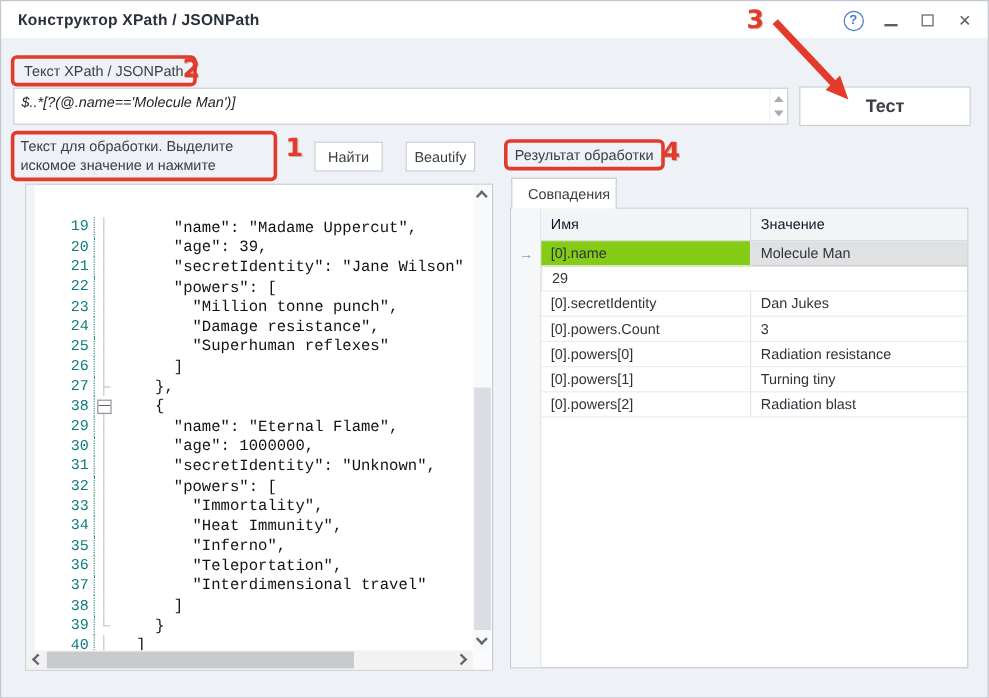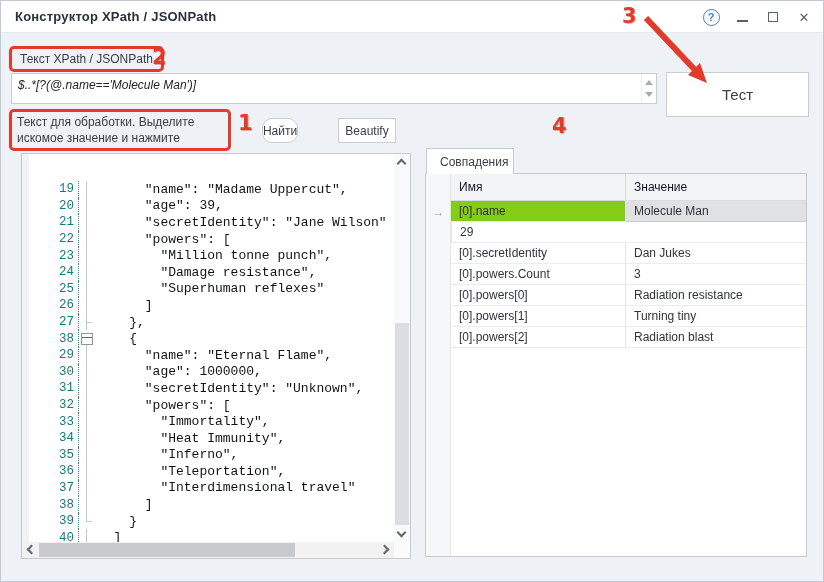--- a/index.html
+++ b/index.html
@@ -40,22 +40,22 @@
                  font-size:12px; color:#22262b; background:transparent;font-style:italic; }
   .spinner { position:absolute; right:0; top:0; bottom:0; width:15px; border-left:1px solid #eef0f2;
              display:flex; flex-direction:column; align-items:center; justify-content:center; gap:7px; }
   .tri-up { width:0; height:0; border-left:4px solid transparent; border-right:4px solid transparent;
             border-bottom:5px solid #a7acb2; }
   .tri-down { width:0; height:0; border-left:4px solid transparent; border-right:4px solid transparent;
               border-top:5px solid #a7acb2; }
 
   .btn { position:absolute; background:#fff; border:1px solid #c9ced4; color:#3a4046;
          display:flex; align-items:center; justify-content:center; cursor:default; }
-  #btn-test { left:665px; top:71px; width:143px; height:45px; font-size:15px; }
-  #btn-find { left:261px; top:117px; width:36px; height:25px; font-size:12px;border-radius:10px; }
+  #btn-test { left:665px; top:71px; width:143px; height:33px; font-size:15px;font-weight:bold; }
+  #btn-find { left:261px; top:117px; width:57px; height:25px; font-size:12px; }
   #btn-beautify { left:337px; top:117px; width:58px; height:25px; font-size:12px; }
 
   
   .editor { position:absolute; left:20px; top:152px; width:390px; height:406px;
             background:#fff; border:1px solid #c6cbd2; }
   .ed-strip { position:absolute; left:0; top:0; bottom:16px; width:7px; background:#f1f3f6; }
   .ed-lines { position:absolute; left:7px; top:3px; right:16px; bottom:16px; overflow:hidden;
               font-family:"Liberation Mono","DejaVu Sans Mono",monospace; font-size:13px;margin-top:24px; }
   .ed-line { height:16.6px; display:flex; align-items:center; }
   .lnum { width:50px; text-align:right; padding-right:4px; color:#0e7c7c;
@@ -151,20 +151,21 @@
     <path d="M5 5 L55 58" stroke="#e23b2c" stroke-width="6" fill="none"></path>
     <polygon points="66,70 47,62 59,50" fill="#e23b2c"></polygon>
   </svg>
 
   <div class="red-box" id="box1">Текст для обработки. Выделите искомое значение и нажмите</div>
   <div class="red-digit" id="digit1">1</div>
 
   <div class="btn" id="btn-find">Найти</div>
   <div class="btn" id="btn-beautify">Beautify</div>
 
+  <div class="red-box" id="box4">Результат обработки</div>
   <div class="red-digit" id="digit4">4</div>
 
   <div class="editor">
     <div class="ed-strip"></div>
     <div class="ed-lines" id="ed-lines">
   <div class="ed-line">
     <span class="lnum">19</span>
     <span class="fold v"></span>
     <span class="code">      "name": "Madame Uppercut",</span>
   </div>

